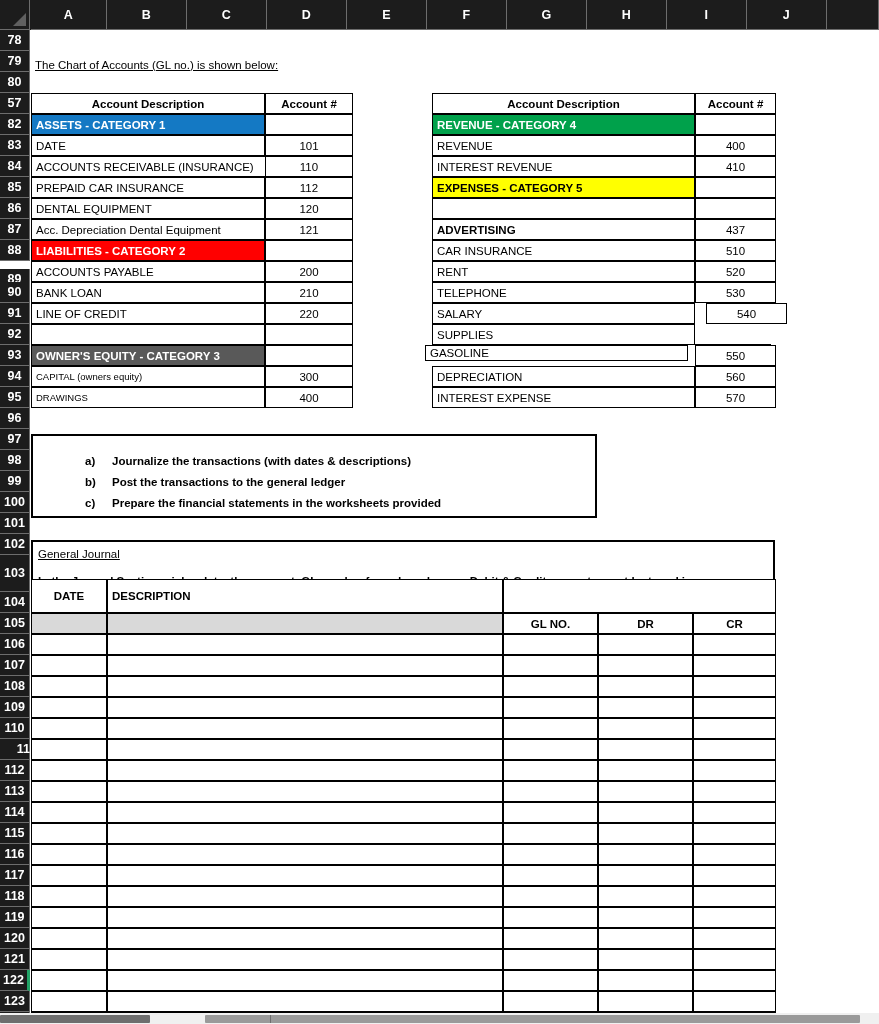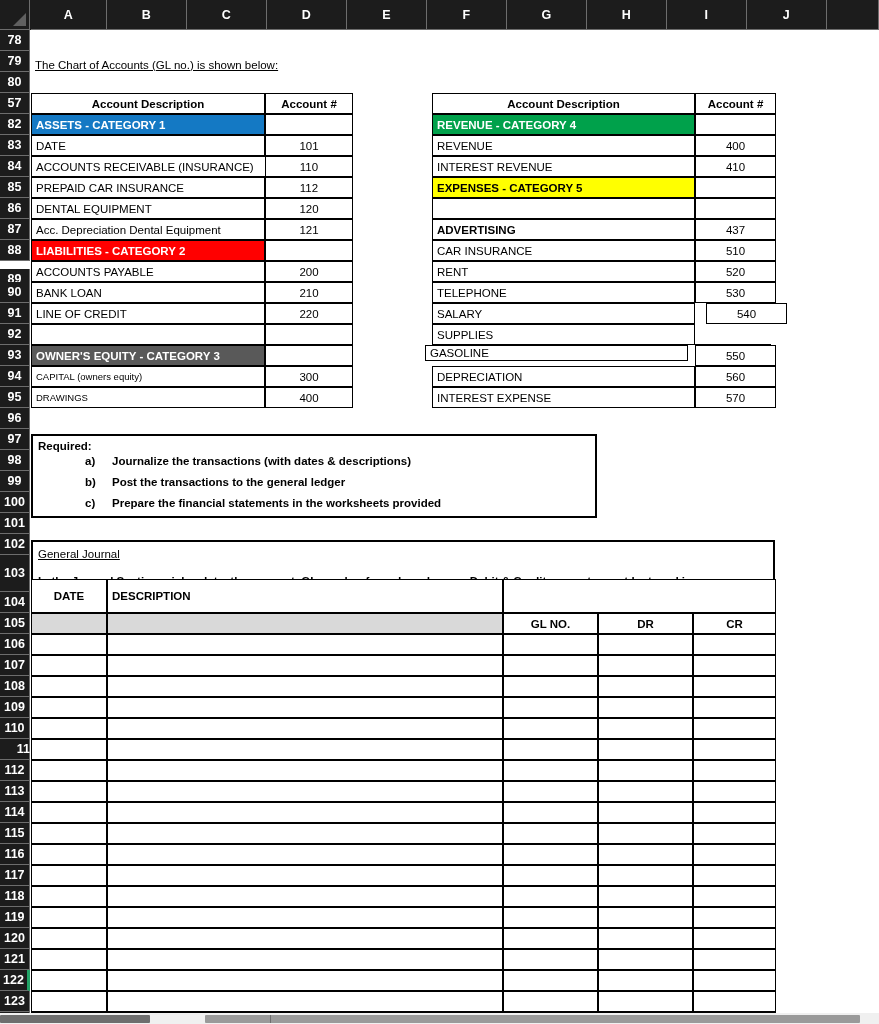--- a/index.html
+++ b/index.html
@@ -192,21 +192,20 @@
       <div class="cell b white ctr" style="left: 695px; top: 324px; width: 76px; height: 21px; margin-top: 20px;">545</div>
       <div class="cell b pad white" style="left: 425px; top: 345px; width: 263px; height: 16px;">GASOLINE</div>
       <div class="cell b white ctr" style="left: 695px; top: 345px; width: 81px; height: 21px;">550</div>
       <div class="cell b pad white" style="left: 432px; top: 366px; width: 263px; height: 21px;">DEPRECIATION</div>
       <div class="cell b white ctr" style="left: 695px; top: 366px; width: 81px; height: 21px;">560</div>
       <div class="cell b pad white" style="left: 432px; top: 387px; width: 263px; height: 21px;">INTEREST EXPENSE</div>
       <div class="cell b white ctr" style="left: 695px; top: 387px; width: 81px; height: 21px;">570</div>
     </div>
 
   <div class="thick" style="position:absolute;left:31px;top:434px;width:566px;height:84px;box-sizing:border-box;background:#fff;"></div>
-  <div class="cell pad bold" style="left:34px;top:435px;width:200px;height:21px;font-size:11.5px;">Required:</div>
   <div id="required-items">
       <div class="cell bold" style="left: 85px; top: 450px; width: 24px; height: 21px;;font-size:11.5px;">a)</div>
       <div class="cell bold" style="left: 112px; top: 450px; width: 470px; height: 21px;;font-size:11.5px;">Journalize the transactions (with dates &amp; descriptions)</div>
       <div class="cell bold" style="left: 85px; top: 471px; width: 24px; height: 21px;;font-size:11.5px;">b)</div>
       <div class="cell bold" style="left: 112px; top: 471px; width: 470px; height: 21px;;font-size:11.5px;">Post the transactions to the general ledger</div>
       <div class="cell bold" style="left: 85px; top: 492px; width: 24px; height: 21px;;font-size:11.5px;">c)</div>
       <div class="cell bold" style="left: 112px; top: 492px; width: 470px; height: 21px;;font-size:11.5px;">Prepare the financial statements in the worksheets provided</div>
     </div>
 
   <div class="thick" style="position:absolute;left:31px;top:540px;width:744px;height:58px;box-sizing:border-box;background:#fff;"></div>

